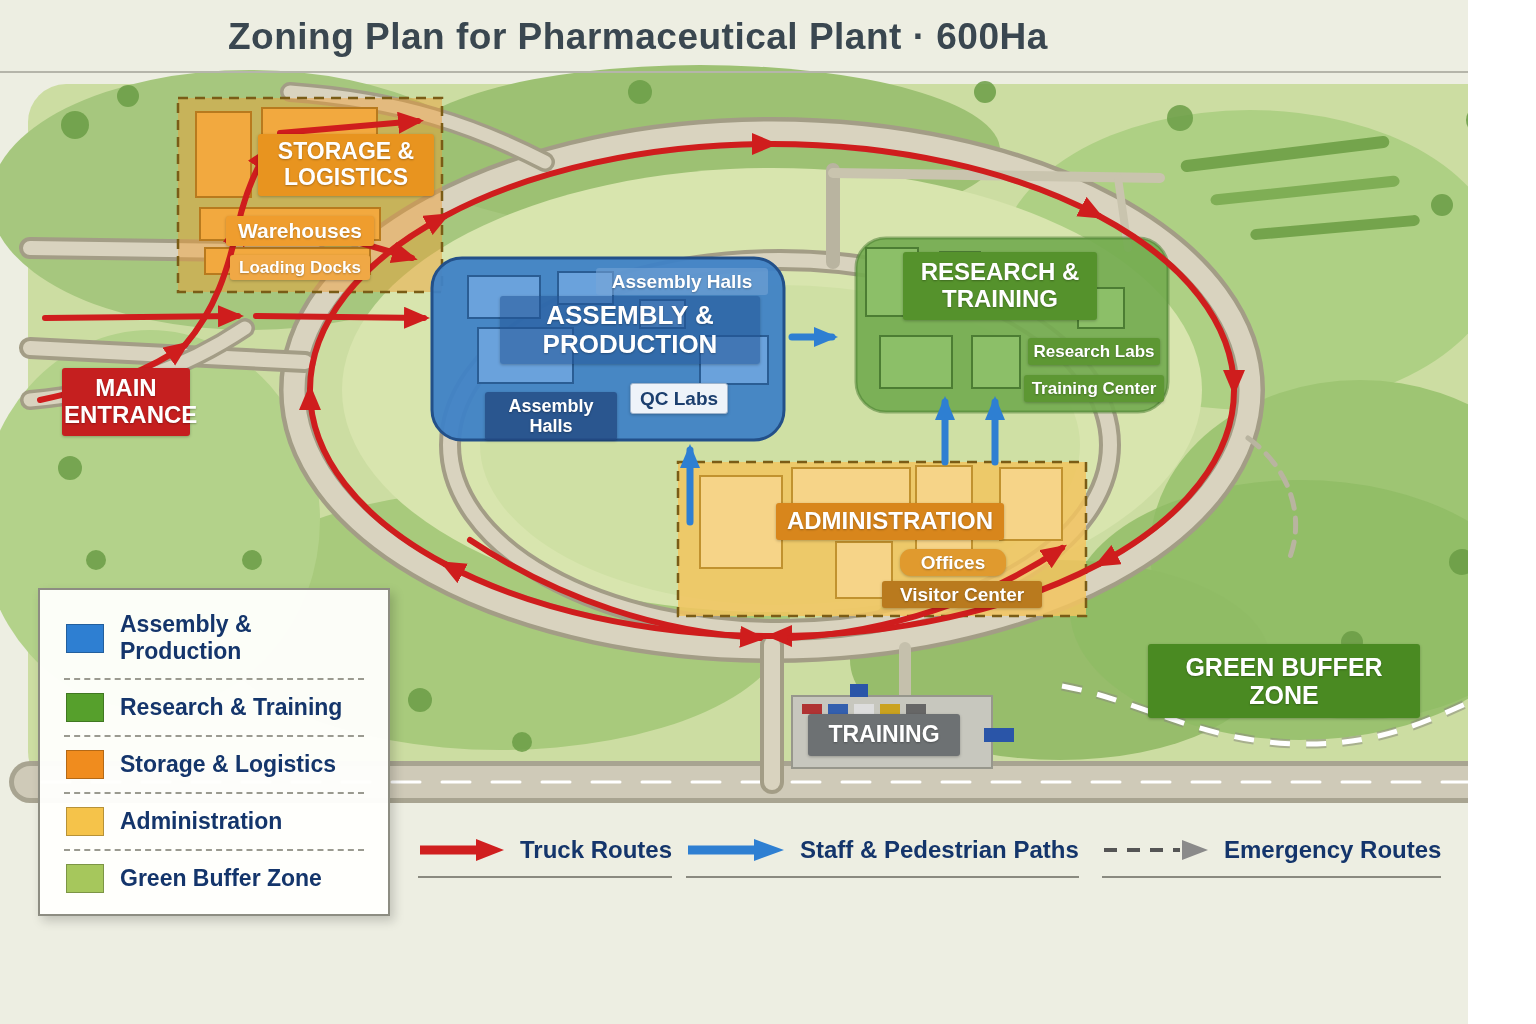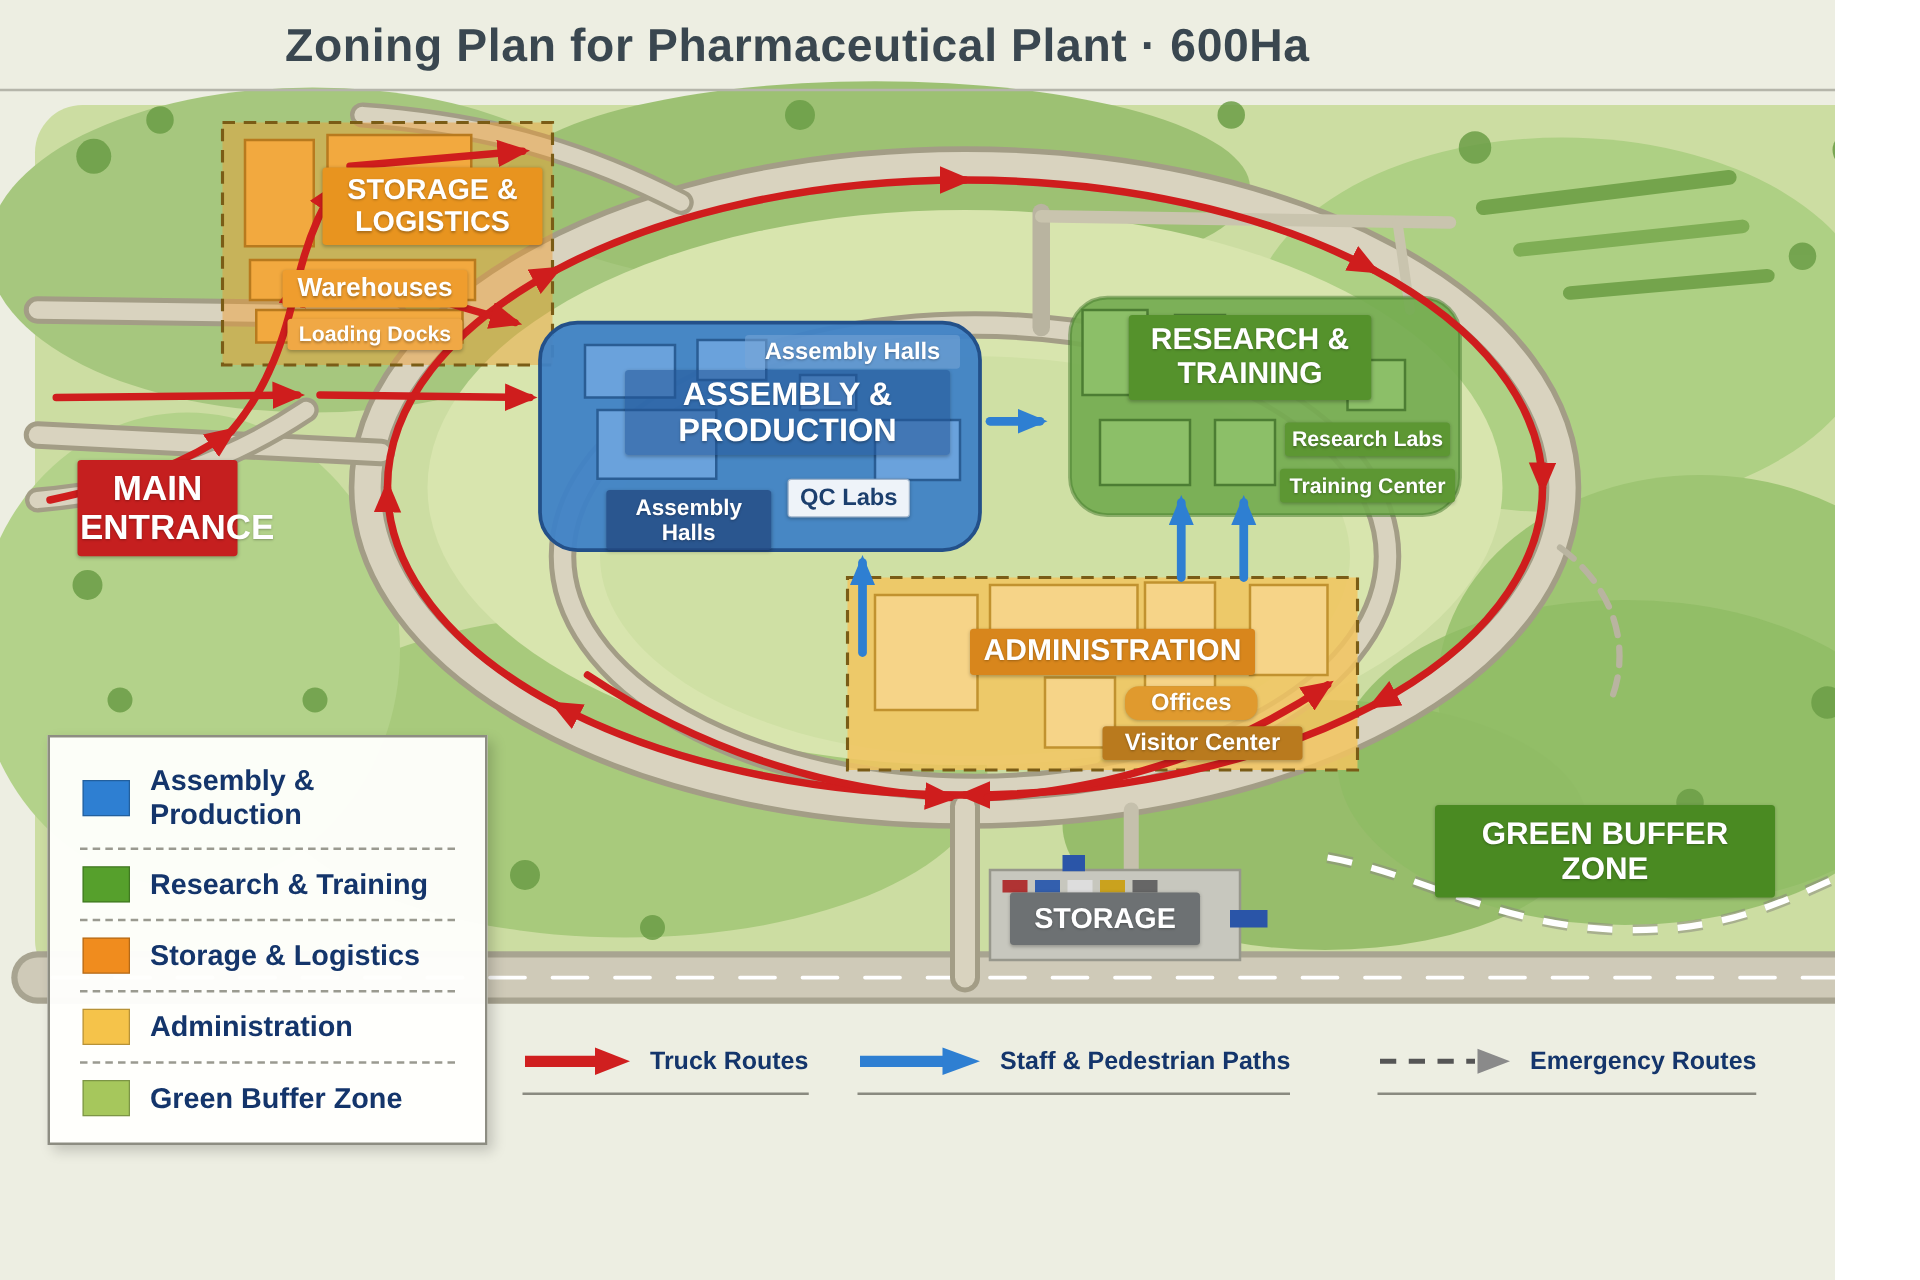--- a/index.html
+++ b/index.html
@@ -18,33 +18,33 @@
   .lbl-assembly-halls{left:485px;top:392px;width:132px;font-size:18px;background:rgba(34,72,128,.78);padding:4px 0;}
   .lbl-qc-labs{left:630px;top:383px;width:96px;font-size:19px;background:#eef3f9;color:#1c3f6e;text-shadow:none;border:1px solid #9fb4cc;padding:4px 0;}
   .lbl-research-title{left:903px;top:252px;width:190px;font-size:24px;background:#55922c;padding:7px 2px;}
   .lbl-research-labs{left:1028px;top:338px;width:132px;font-size:17px;background:#5d9733;padding:4px 0;}
   .lbl-training{left:1024px;top:375px;width:140px;font-size:17px;background:#5d9733;padding:4px 0;}
   .lbl-admin-title{left:776px;top:503px;width:228px;font-size:24px;background:#d8861c;padding:5px 0;}
   .lbl-offices{left:900px;top:549px;width:106px;font-size:19px;background:#e09a2e;padding:3px 0;border-radius:11px;}
   .lbl-visitor{left:882px;top:581px;width:160px;font-size:19px;background:#b97a1e;padding:3px 0;}
   .lbl-buffer{left:1148px;top:644px;width:272px;font-size:25px;background:#4a8a22;padding:9px 0;}
   .lbl-parking{left:808px;top:714px;width:152px;font-size:23px;background:#6d7173;padding:8px 0;}
-  .lbl-entrance{left:62px;top:368px;width:124px;font-size:28px;background:#c51f1f;padding:7px 2px;}
+  .lbl-entrance{left:62px;top:368px;width:124px;font-size:24px;background:#c51f1f;padding:7px 2px;}
 
   .legend{position:absolute;left:38px;top:588px;width:352px;background:rgba(255,255,253,.96);border:2px solid #8d8d82;box-shadow:4px 5px 10px rgba(0,0,0,.18);padding:8px 24px;box-sizing:border-box;}
   .legend-row{display:flex;align-items:center;gap:16px;padding:13px 2px;border-bottom:2px dashed #9a9a90;}
   .legend-row:last-child{border-bottom:none;}
   .swatch{width:36px;height:27px;border:1px solid rgba(0,0,0,.25);flex:0 0 auto;}
   .legend-label{font-size:23px;font-weight:700;color:#14356b;}
 
   .route-key{position:absolute;top:836px;display:flex;align-items:center;gap:14px;padding-bottom:12px;border-bottom:2px solid #8a8a80;}
   .route-key.truck{left:418px;}
   .route-key.ped{left:686px;}
   .route-key.emer{left:1102px;}
-  .route-label{font-size:20px;font-weight:700;color:#14356b;white-space:nowrap;}
+  .route-label{font-size:24px;font-weight:700;color:#14356b;white-space:nowrap;}
 </style>
 </head>
 <body>
 
 <div class="stage">
 
   <svg class="map-svg" width="1536" height="1024" viewBox="0 0 1536 1024">
     <defs>
       <marker id="mRed" markerUnits="userSpaceOnUse" markerWidth="28" markerHeight="24" refX="20" refY="11" orient="auto">
         <path d="M0,0 L26,11 L0,22 Z" fill="#cf1d1d"></path>
@@ -208,21 +208,21 @@
 
   <div class="map-label lbl-research-title">RESEARCH &amp; TRAINING</div>
   <div class="map-label lbl-research-labs">Research Labs</div>
   <div class="map-label lbl-training">Training Center</div>
 
   <div class="map-label lbl-admin-title">ADMINISTRATION</div>
   <div class="map-label lbl-offices">Offices</div>
   <div class="map-label lbl-visitor">Visitor Center</div>
 
   <div class="map-label lbl-buffer">GREEN BUFFER ZONE</div>
-  <div class="map-label lbl-parking">STORAGE</div>
+  <div class="map-label lbl-parking">TRAINING</div>
   <div class="map-label lbl-entrance">MAIN ENTRANCE</div>
 
   <div class="legend">
     <div class="legend-row">
       <span class="swatch" style="background: rgb(46, 127, 210);"></span>
       <span class="legend-label">Assembly &amp; Production</span>
     </div>
     <div class="legend-row">
       <span class="swatch" style="background: rgb(86, 160, 44);"></span>
       <span class="legend-label">Research &amp; Training</span>

